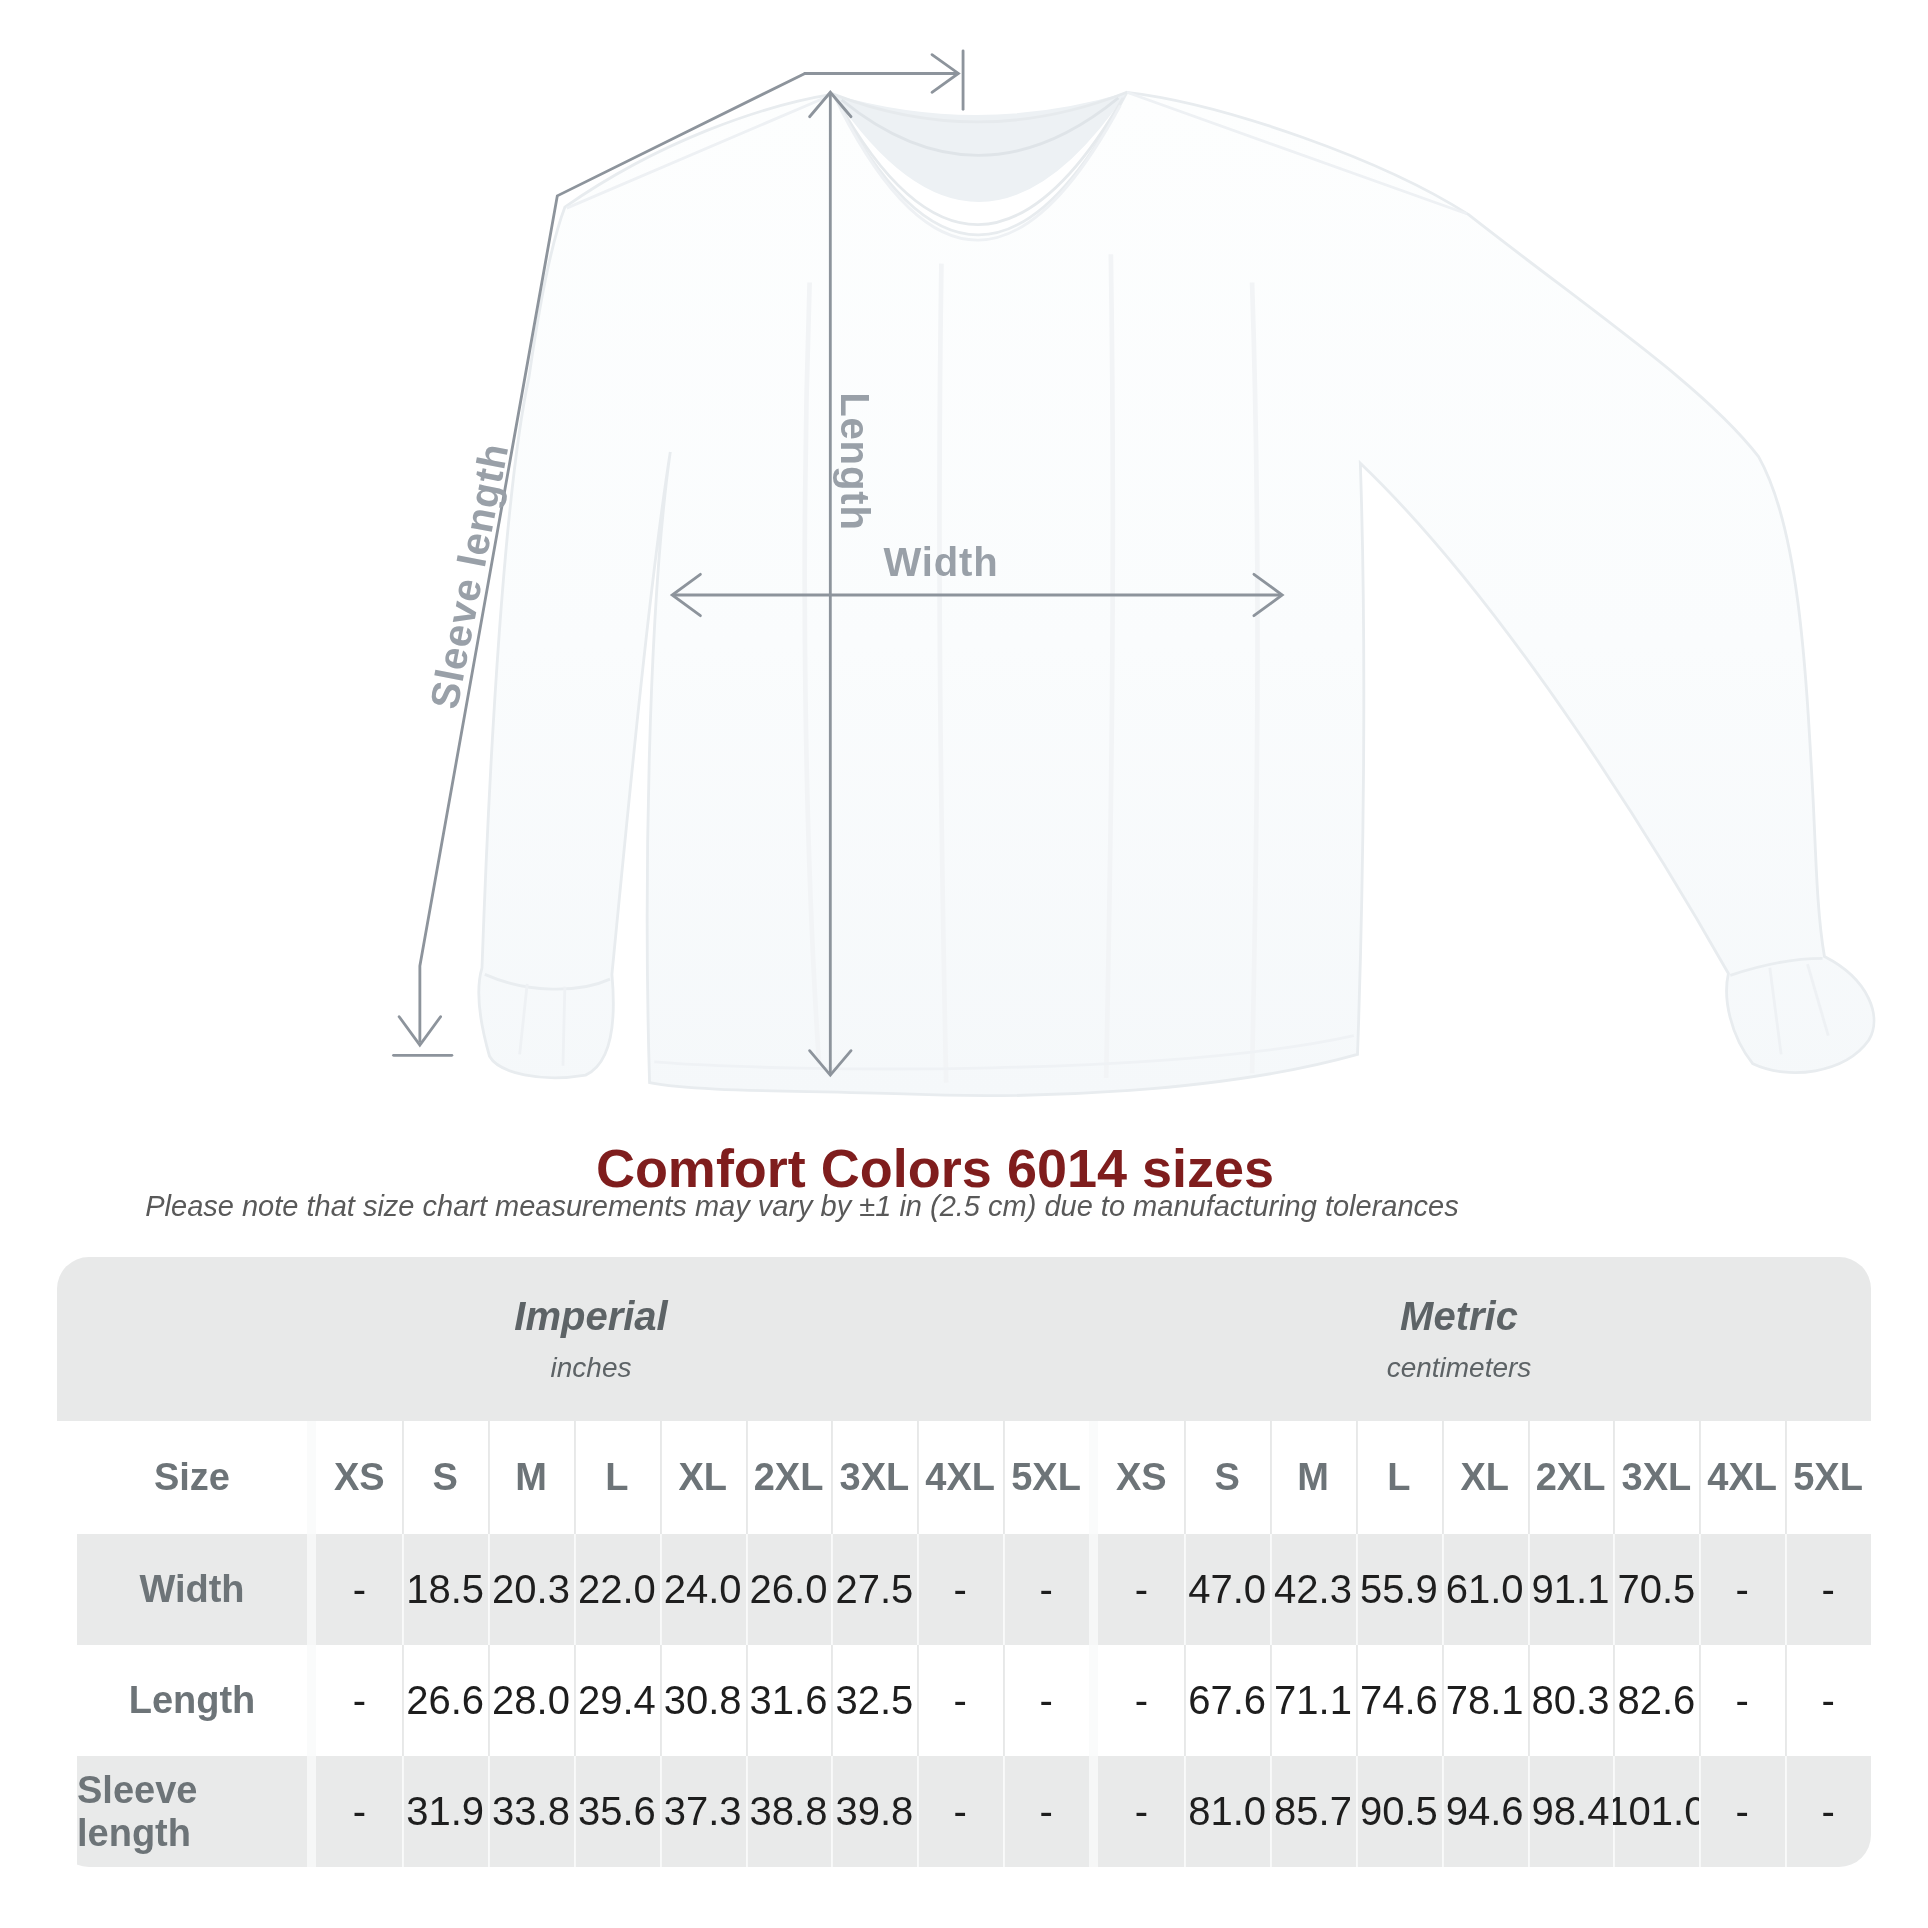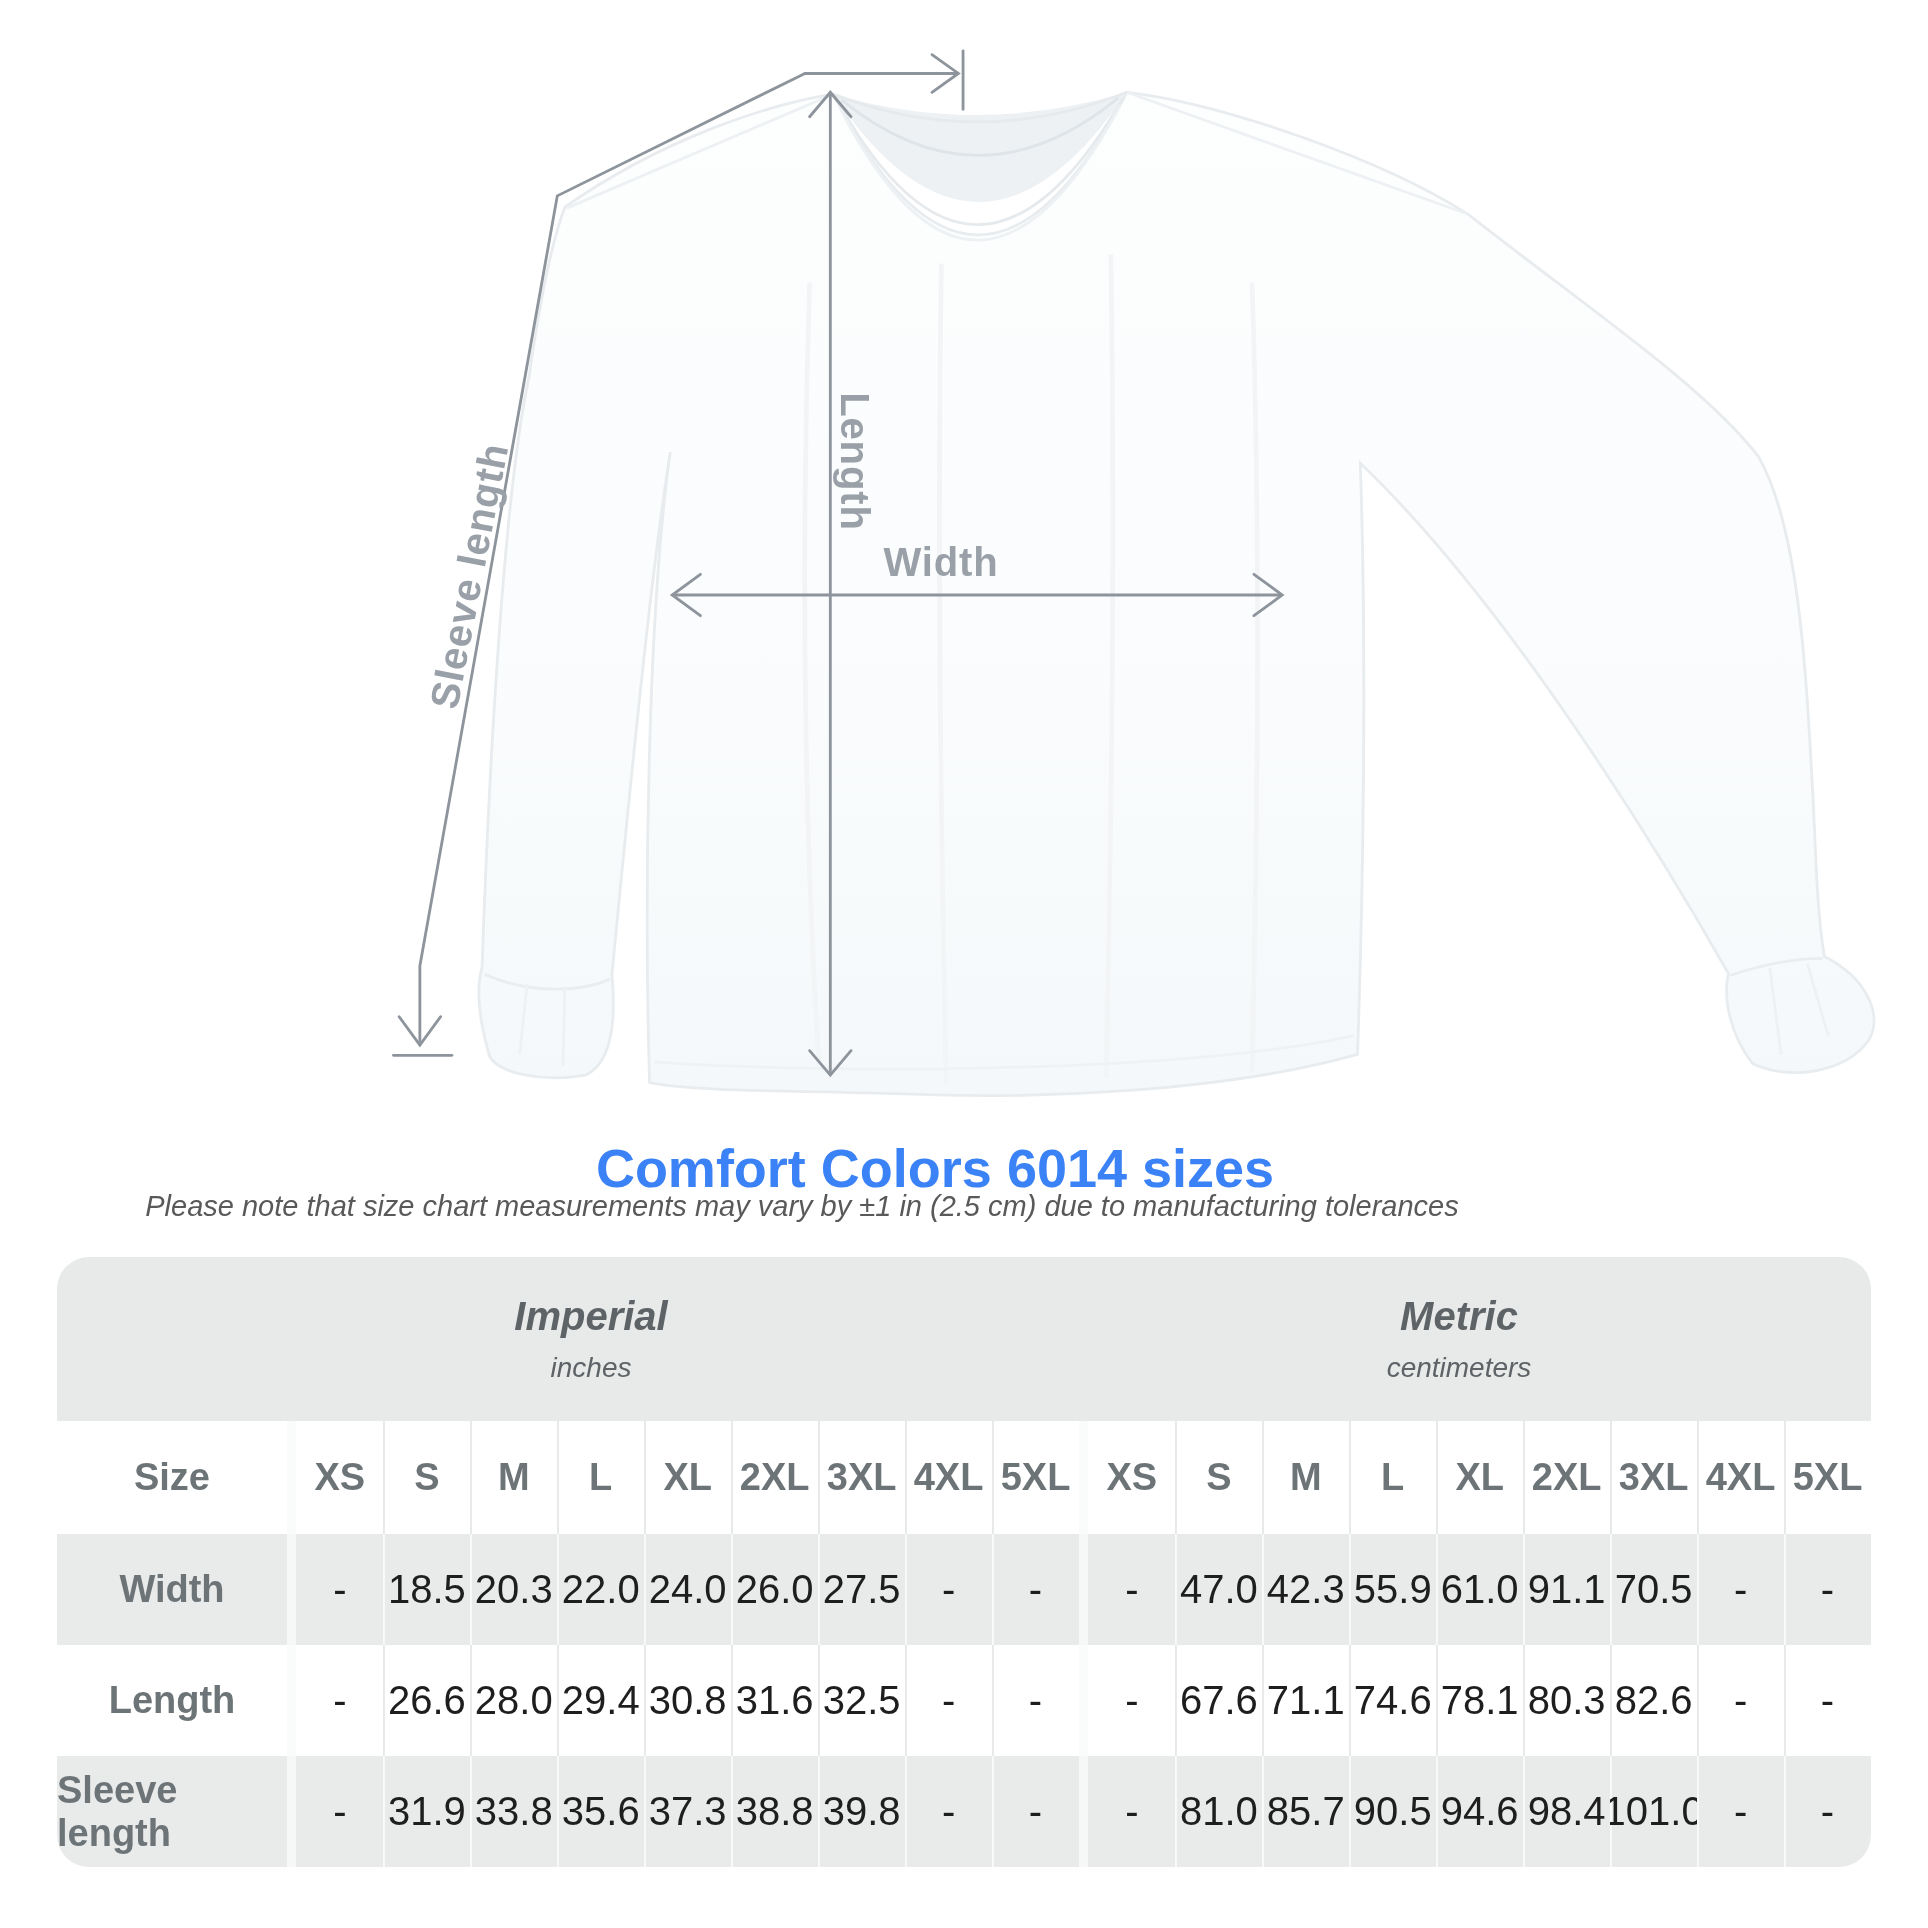--- a/index.html
+++ b/index.html
@@ -13,40 +13,41 @@
   .measure-label {
     position:absolute; color:#99a0a8; font-weight:bold; font-size:40px;
     text-align:center; letter-spacing:0.9px; white-space:nowrap;
   }
   #width-label  { left:847px;  top:540px;  width:188px; }
   #length-label { left:781px;  top:441px;  width:151px; height:41px; transform:rotate(90deg); }
   #sleeve-label { left:337px;  top:556px;  width:264px; transform:rotate(-79deg); }
   
   #page-title {
     position:absolute; left:0; top:1137px; width:1870px; text-align:center;
-    font-size:54px; font-weight:bold; color:#3b82f6; letter-spacing:0px;
+    font-size:54px; font-weight:bold; color:#7f1d1d; letter-spacing:0px;
   }
   #page-subtitle {
     position:absolute; left:0; top:1190px; width:1604px; text-align:center;
     font-size:29px; font-style:italic; color:#595959;
   }
   
   #size-table {
     position:absolute; left:57px; top:1257px; width:1814px;
     border-radius:32px; overflow:hidden;
   }
   .unit-band { display:flex; height:164px; background:#e8e9e9; }
   .unit-group { display:flex; flex-direction:column; align-items:center; justify-content:center; }
   .unit-group.imperial { width:1022px; padding-left:46px; box-sizing:border-box; }
   .unit-group.metric   { width:792px;  padding-right:32px; box-sizing:border-box; }
   .unit-name { font-size:40px; font-weight:bold; font-style:italic; color:#5d6366; }
   .unit-sub  { font-size:28px; font-style:italic; color:#5d6366; margin-top:13px; }
   .trow {
     display:grid;
     grid-template-columns:230px 9.4px repeat(9,1fr) 9.4px repeat(9,1fr);
+    margin-left:20px;
   }
   .trow.hdr  { height:113px; }
   .trow.data { height:111px; }
   .cell {
     display:flex; align-items:center; justify-content:center;
     font-size:40px; color:#1e1e1e; overflow:hidden;
   }
   .cell.lbl { font-weight:bold; color:#6d7478; font-size:38px; }
   .cell.szh { font-weight:bold; color:#6d7478; font-size:38px; }
   .row-white .cell { background:#ffffff; box-shadow:inset 1.9px 0 0 #e7e8e8; }

